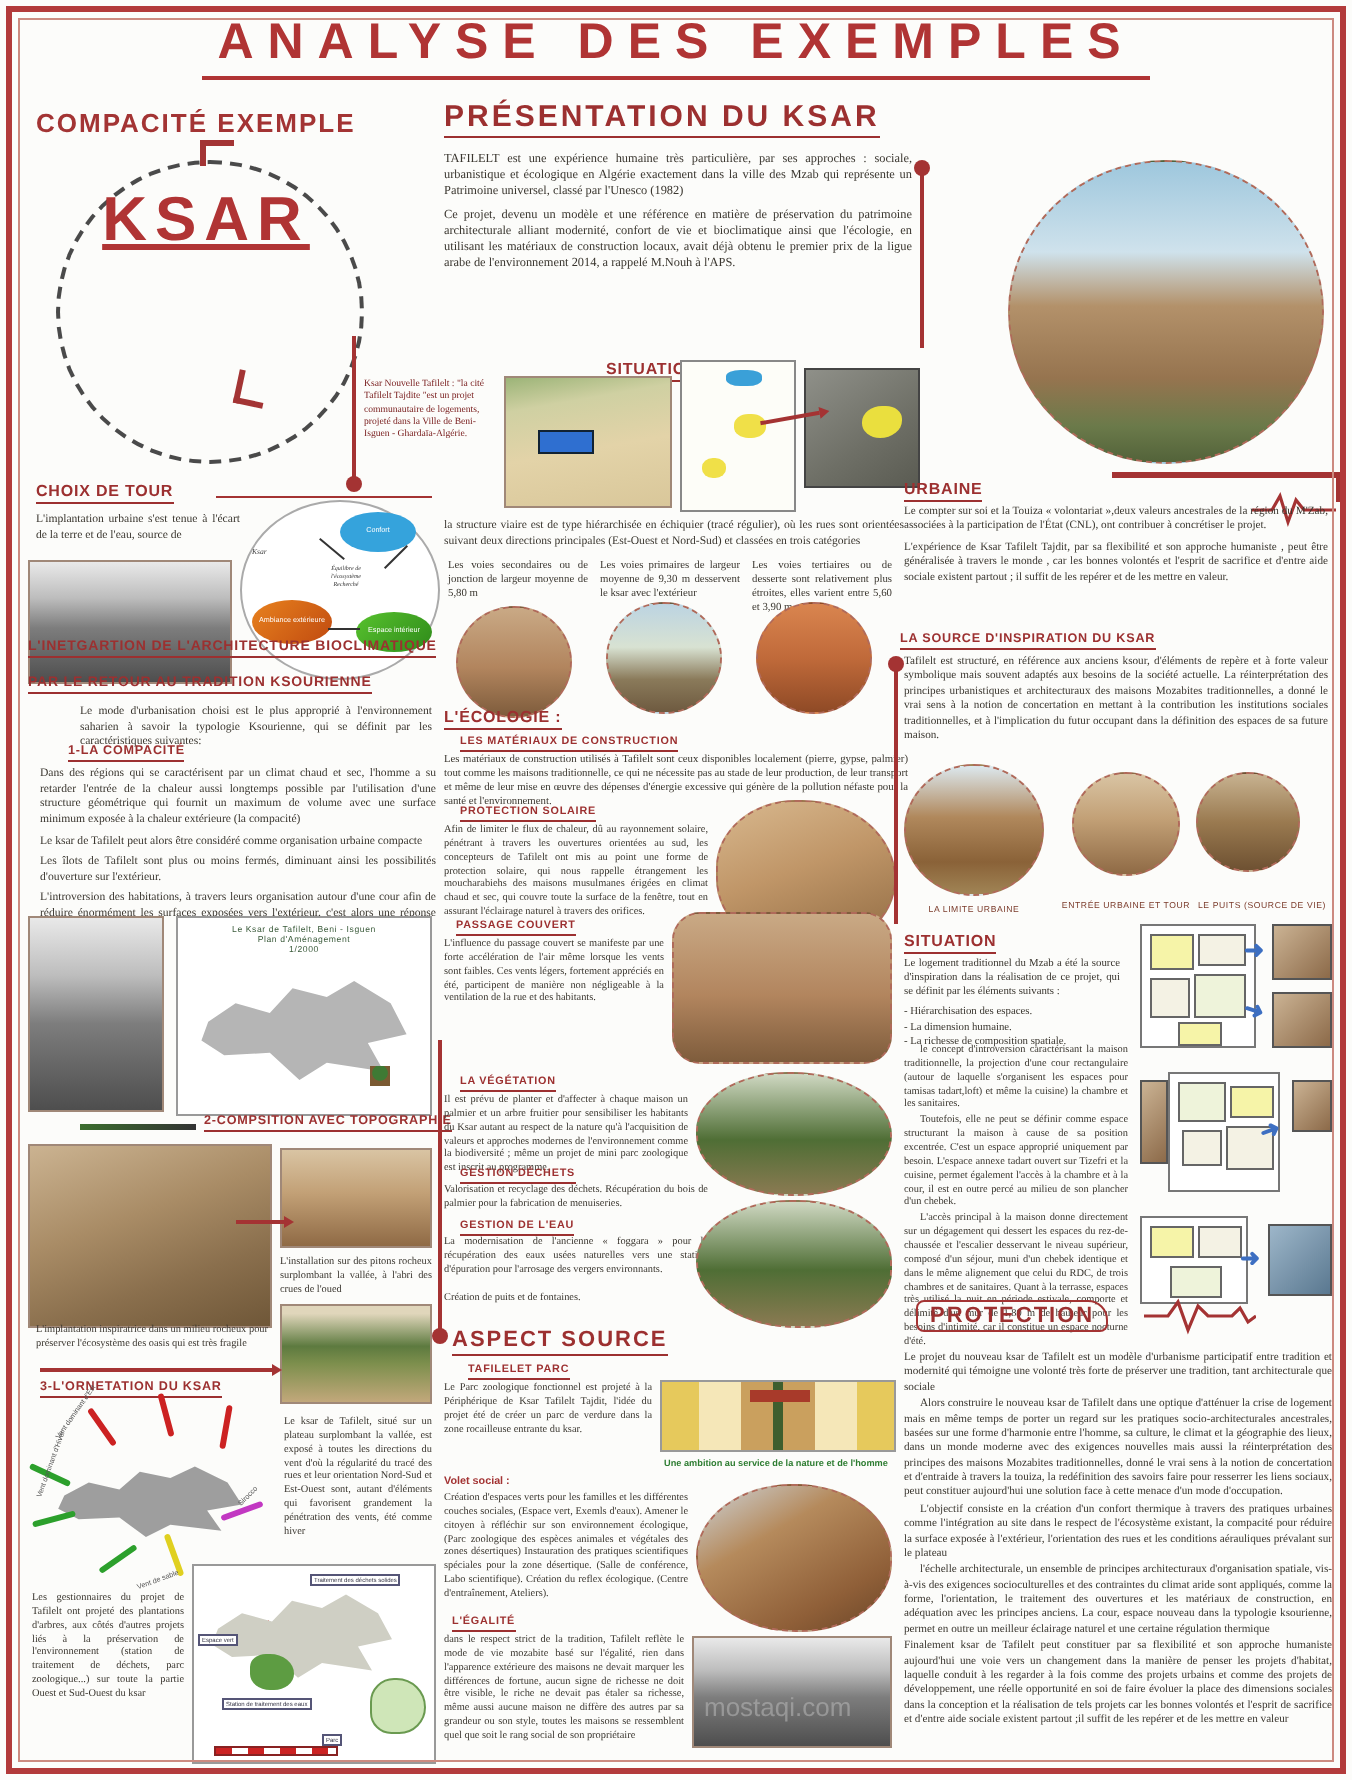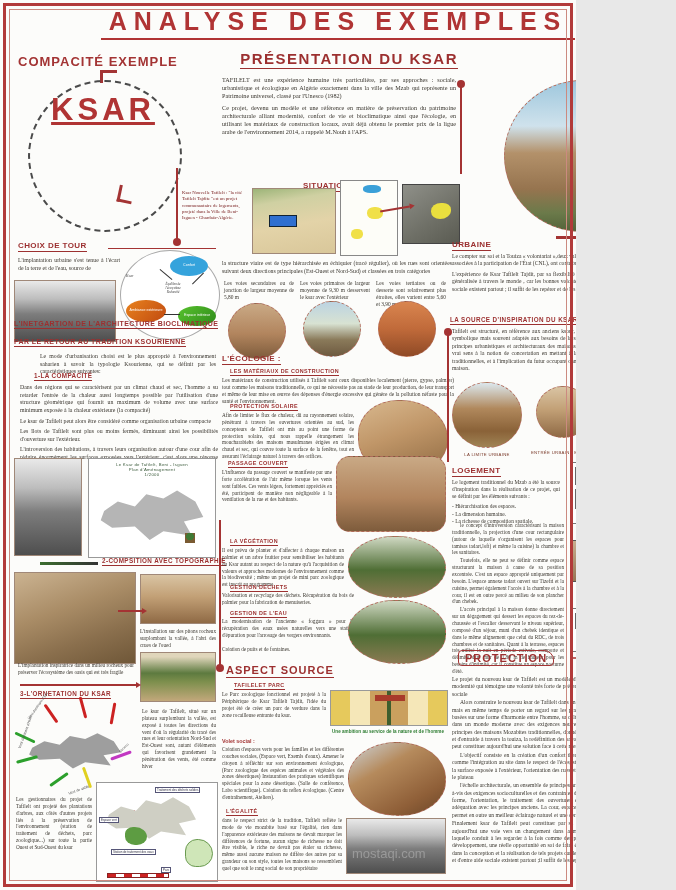--- a/index.html
+++ b/index.html
@@ -1,16 +1,16 @@
 <!DOCTYPE html>
 <html><head>
 <meta charset="utf-8">
 <style>
   html,body{margin:0;padding:0;background:#e8e8e8}
-  .page{position:relative;width:576px;height:890px;background:#fcfcfa;overflow:hidden;
+  .page{position:relative;width:676px;height:890px;background:#fcfcfa;overflow:hidden;
         font-family:"Liberation Serif",serif;color:#3a362f}
   .frame{position:absolute;inset:3px;border:3px solid #b23a3a;pointer-events:none;z-index:50}
   .frame2{position:absolute;inset:9px;border:1px solid #cc8a80;pointer-events:none;z-index:50}
   .abs{position:absolute}
   .txt{font-size:5.8px;line-height:1.32;text-align:justify}
   .txt p{margin:0 0 3px 0}
   .ind p{text-indent:8px;margin:0 0 1px 0}
   .sans{font-family:"Liberation Sans",sans-serif}
   .title{font-family:"Liberation Sans",sans-serif;font-weight:bold;color:#b03434;
          font-size:25px;letter-spacing:7px;text-align:center;border-bottom:2px solid #b03434;
@@ -147,21 +147,21 @@
     <div class="blob" style="position:absolute;left:4px;top:8px;width:100px;height:52px;background:#cfcfc4"></div>
     <div class="abs" style="left:28px;top:44px;width:22px;height:18px;background:#5d9c42;border-radius:40% 60% 50% 50%"></div>
     <div class="abs" style="left:88px;top:56px;width:26px;height:26px;background:#cfe6b8;border:.6px solid #6a9a50;border-radius:45% 55% 50% 40%"></div>
     <div class="tinybox" style="left:2px;top:34px">Espace vert</div>
     <div class="tinybox" style="left:14px;top:66px">Station de traitement des eaux</div>
     <div class="tinybox" style="left:58px;top:4px">Traitement des déchets solides</div>
     <div class="tinybox" style="left:64px;top:84px">Parc</div>
     <div class="abs" style="left:10px;bottom:3px;width:60px;height:3px;background:repeating-linear-gradient(90deg,#c22 0 8px,#fff 8px 16px);border:.5px solid #822"></div>
   </div>
 
-  <div class="abs" style="left:222px;top:50px;width:236px;text-align:right">
+  <div class="abs" style="left:222px;top:50px;width:236px;text-align:left">
     <span class="sh sh-xl">PRÉSENTATION DU KSAR</span>
   </div>
   <div class="abs txt" style="left:222px;top:76px;width:234px;font-size:6.2px">
     <p>TAFILELT est une expérience humaine très particulière, par ses approches : sociale, urbanistique et écologique en Algérie exactement dans la ville des Mzab qui représente un Patrimoine universel, classé par l'Unesco (1982)</p>
     <p>Ce projet, devenu un modèle et une référence en matière de préservation du patrimoine architecturale alliant modernité, confort de vie et bioclimatique ainsi que l'écologie, en utilisant les matériaux de construction locaux, avait déjà obtenu le premier prix de la ligue arabe de l'environnement 2014, a rappelé M.Nouh à l'APS.</p>
   </div>
   <div class="abs pin dot-t" style="left:460px;top:84px;height:90px"></div>
 
   <div class="abs circle skytown" style="left:504px;top:80px;width:158px;height:152px"></div>
 
@@ -249,21 +249,21 @@
   <div class="abs txt" style="left:452px;top:328px;width:212px;font-size:5.6px">Tafilelt est structuré, en référence aux anciens ksour, d'éléments de repère et à forte valeur symbolique mais souvent adaptés aux besoins de la société actuelle. La réinterprétation des principes urbanistiques et architecturaux des maisons Mozabites traditionnelles, a donné le vrai sens à la notion de concertation en mettant à la contribution les institutions sociales traditionnelles, et à l'implication du futur occupant dans la définition des espaces de sa future maison.</div>
   <div class="abs pin dot-t" style="left:447px;top:332px;height:130px"></div>
 
   <div class="abs circle" style="left:452px;top:382px;width:70px;height:66px;background:linear-gradient(180deg,#dce8ee 0%,#b0885c 40%,#8a6238 75%,#a08455 100%)"></div>
   <div class="abs circle sand" style="left:536px;top:386px;width:54px;height:52px"></div>
   <div class="abs circle" style="left:598px;top:386px;width:52px;height:50px;background:linear-gradient(180deg,#c7b290 0%,#9a7a50 50%,#6e5132 100%)"></div>
   <div class="abs cap" style="left:452px;top:452px;width:70px">LA LIMITE URBAINE</div>
   <div class="abs cap" style="left:528px;top:450px;width:70px">ENTRÉE URBAINE ET TOUR</div>
   <div class="abs cap" style="left:598px;top:450px;width:66px">LE PUITS (SOURCE DE VIE)</div>
 
-  <div class="abs sh sh-md" style="left:452px;top:466px">LOGEMENT</div>
+  <div class="abs sh sh-md" style="left:452px;top:466px">SITUATION</div>
   <div class="abs txt" style="left:452px;top:479px;width:108px;font-size:5.4px;text-align:left">
     <p style="text-align:justify">Le logement traditionnel du Mzab a été la source d'inspiration dans la réalisation de ce projet, qui se définit par les éléments suivants :</p>
     <p style="margin:0">- Hiérarchisation des espaces.</p>
     <p style="margin:0">- La dimension humaine.</p>
     <p style="margin:0">- La richesse de composition spatiale.</p>
   </div>
   <div class="abs txt ind" style="left:452px;top:522px;width:112px;height:128px;font-size:5.2px">
     <p>le concept d'introversion caractérisant la maison traditionnelle, la projection d'une cour rectangulaire (autour de laquelle s'organisent les espaces pour tamisas tadart,loft) et même la cuisine) la chambre et les sanitaires.</p>
     <p>Toutefois, elle ne peut se définir comme espace structurant la maison à cause de sa position excentrée. C'est un espace approprié uniquement par besoin. L'espace annexe tadart ouvert sur Tizefri et la cuisine, permet également l'accès à la chambre et à la cour, il est en outre percé au milieu de son plancher d'un chebek.</p>
     <p>L'accès principal à la maison donne directement sur un dégagement qui dessert les espaces du rez-de-chaussée et l'escalier desservant le niveau supérieur, composé d'un séjour, muni d'un chebek identique et dans le même alignement que celui du RDC, de trois chambres et de sanitaires. Quant à la terrasse, espaces très utilisé la nuit en période estivale, comporte et délimité d'un mur de 1,80 m de hauteur pour les besoins d'intimité, car il constitue un espace nocturne d'été.</p>

